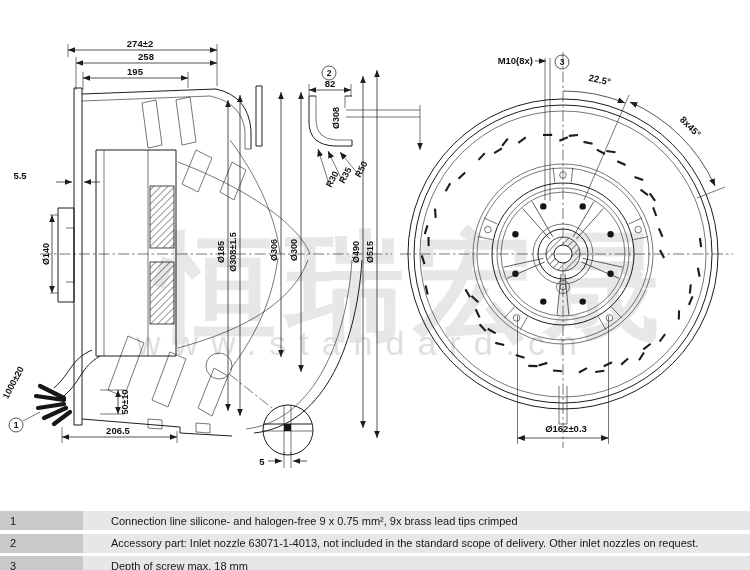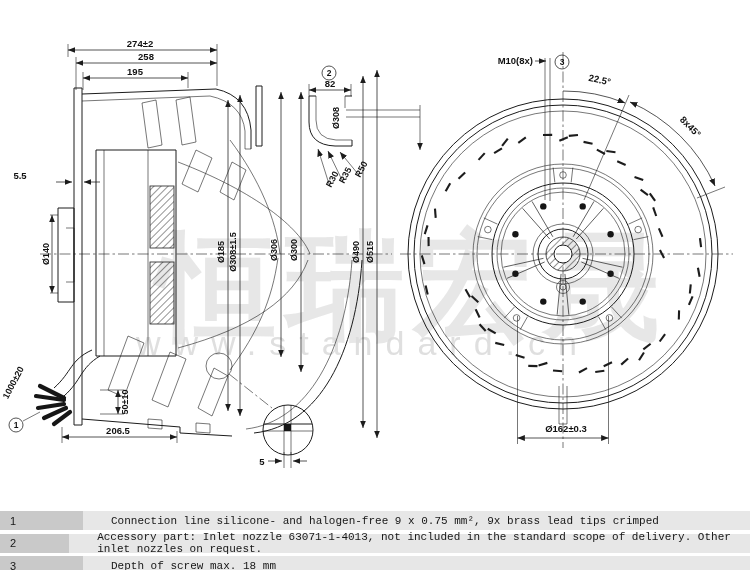--- a/index.html
+++ b/index.html
@@ -22,21 +22,21 @@
   .lead{stroke:#161616;stroke-width:4.2;stroke-linecap:round;}
   text{fill:#111;font-family:"Liberation Sans",sans-serif;font-size:9.5px;font-weight:700;}
   .rot{font-size:9px;}
   .bl{font-size:8.5px;font-weight:700;}
 
   
   .notes{position:absolute;left:0;top:511px;width:750px;}
   .nrow{display:flex;height:19px;margin-bottom:3.5px;background:#e7e7e7;}
   .nnum{width:83px;background:#c9c9c9;display:flex;align-items:center;
         padding-left:10px;font-size:11px;color:#161616;box-sizing:border-box;}
-  .ntext{display:flex;align-items:center;padding-left:28px;font-size:11px;color:#161616;font-family:Liberation Mono, monospace;}
+  .ntext{display:flex;align-items:center;padding-left:28px;font-size:11px;color:#161616;}
 </style>
 </head>
 <body>
 
 <div class="sheet">
 
   <div class="wm wm-cn">恒瑞宏晟</div>
   <div class="wm wm-url">www.standard.cn</div>
 
   <svg class="drawing" width="750" height="508" viewBox="0 0 750 508" xmlns="http://www.w3.org/2000/svg">

